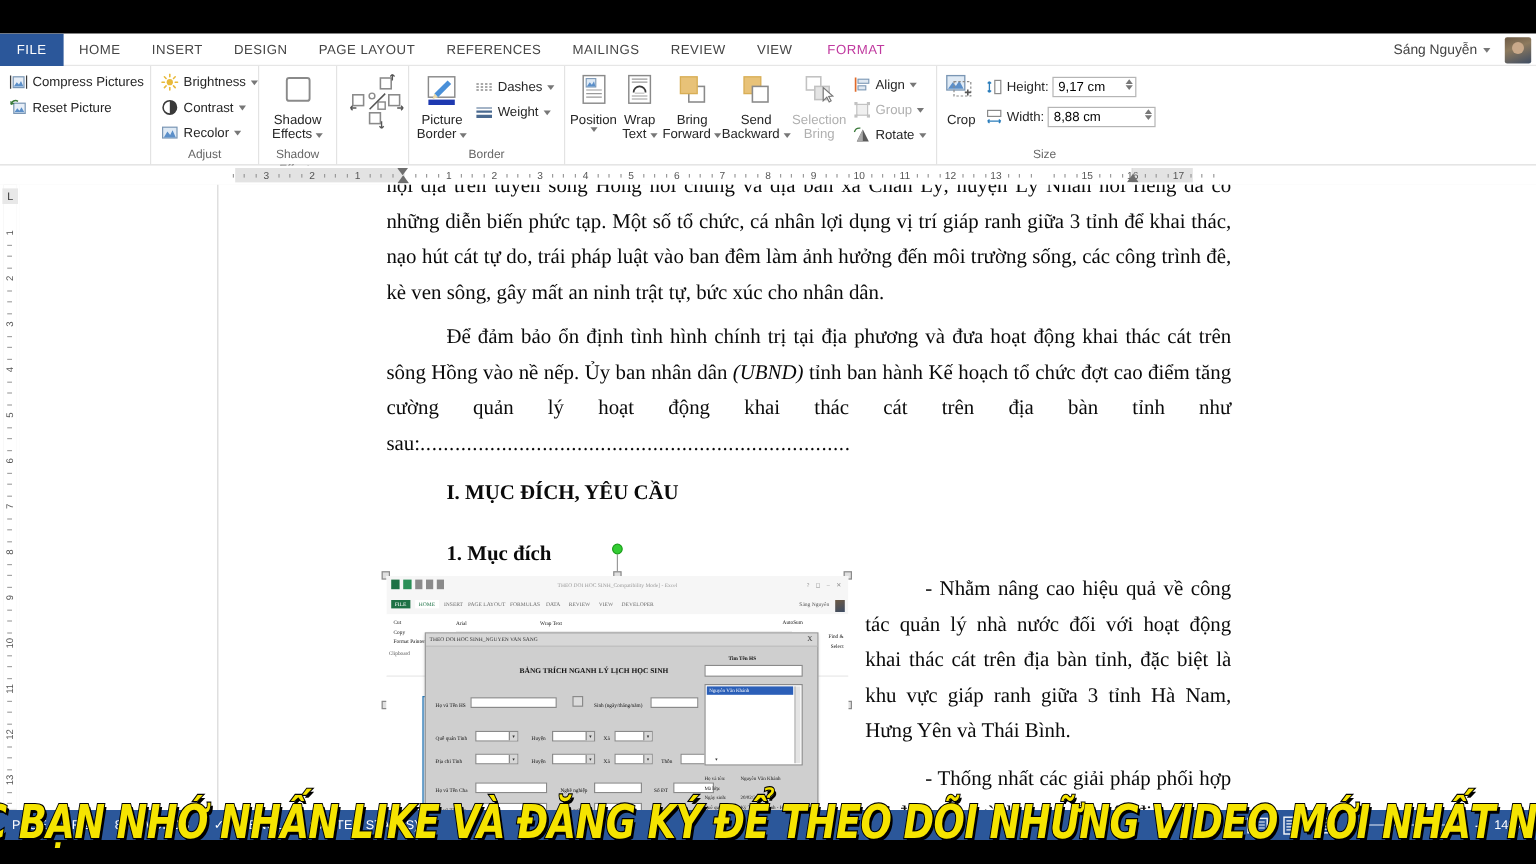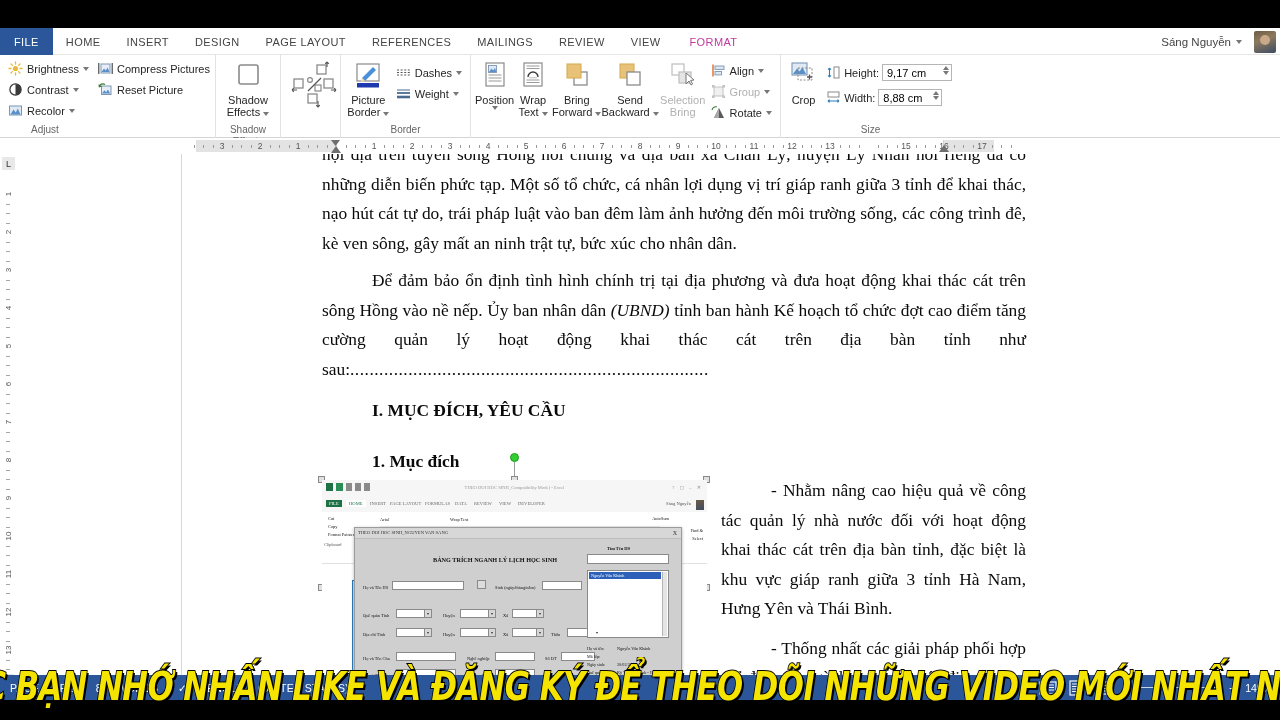--- a/index.html
+++ b/index.html
@@ -233,20 +233,50 @@
       </div>
       <div class="user">
         <span>Sáng Nguyễn</span>
         <span class="caret"></span>
       </div>
       <div class="avatar"></div>
     </div>
 
     <div class="ribbon">
 
+      <div class="rgroup" style="width:125px;border-left:none">
+        <div class="gbody vcol">
+          <div class="smallbtn">
+            <span class="ic">
+              <svg width="15" height="15" viewBox="0 0 15 15">
+                  <rect x="3" y="3" width="9" height="9" fill="#e7eef7" stroke="#7a96b4" stroke-width="1"></rect>
+                  <path d="M3.5 11 L6 7.5 L7.8 9.5 L9.5 6.5 L11.5 11 Z" fill="#5b8fc9"></path>
+                  <g stroke="#3a3a3a" stroke-width="1.1">
+                    <line x1="0.8" y1="2" x2="0.8" y2="13"></line>
+                    <line x1="14.2" y1="2" x2="14.2" y2="13"></line>
+                  </g>
+                </svg>
+            </span>
+            <span>Compress Pictures</span>
+          </div>
+          <div class="smallbtn">
+            <span class="ic">
+              <svg width="15" height="15" viewBox="0 0 15 15">
+                  <rect x="3.5" y="4" width="9.5" height="8.5" fill="#e7eef7" stroke="#7a96b4" stroke-width="1"></rect>
+                  <path d="M4 11.6 L6.4 8.2 L8.2 10.3 L9.9 7.4 L12.3 11.6 Z" fill="#5b8fc9"></path>
+                  <path d="M1 5 A4 4 0 0 1 7 2.4" fill="none" stroke="#3a7a3a" stroke-width="1.2"></path>
+                  <path d="M0.4 2.2 L1.2 5.6 L4.2 4.4 Z" fill="#3a7a3a"></path>
+                </svg>
+            </span>
+            <span>Reset Picture</span>
+          </div>
+        </div>
+        <div class="glabel">&nbsp;</div>
+      </div>
+
       <div class="rgroup" style="width:90px">
         <div class="gbody vcol">
           <div class="smallbtn">
             <span class="ic">
               <svg width="15" height="15" viewBox="0 0 15 15">
                   <circle cx="7.5" cy="7.5" r="2.6" fill="#e8b93a"></circle>
                   <g stroke="#e8b93a" stroke-width="1.3" stroke-linecap="round">
                     <line x1="7.5" y1="1" x2="7.5" y2="3"></line>
                     <line x1="7.5" y1="12" x2="7.5" y2="14"></line>
                     <line x1="1" y1="7.5" x2="3" y2="7.5"></line>
@@ -276,50 +306,20 @@
               <svg width="15" height="15" viewBox="0 0 15 15">
                   <rect x="1.5" y="3" width="12" height="9" fill="#dfeaf5" stroke="#7a96b4" stroke-width="1"></rect>
                   <path d="M2.5 11.5 L5.5 6.5 L7.8 9.5 L9.8 5.5 L12.5 11.5 Z" fill="#5b8fc9"></path>
                 </svg>
             </span>
             <span>Recolor</span>
             <span class="caret"></span>
           </div>
         </div>
         <div class="glabel">Adjust</div>
-      </div>
-
-      <div class="rgroup" style="width:125px;border-left:none">
-        <div class="gbody vcol">
-          <div class="smallbtn">
-            <span class="ic">
-              <svg width="15" height="15" viewBox="0 0 15 15">
-                  <rect x="3" y="3" width="9" height="9" fill="#e7eef7" stroke="#7a96b4" stroke-width="1"></rect>
-                  <path d="M3.5 11 L6 7.5 L7.8 9.5 L9.5 6.5 L11.5 11 Z" fill="#5b8fc9"></path>
-                  <g stroke="#3a3a3a" stroke-width="1.1">
-                    <line x1="0.8" y1="2" x2="0.8" y2="13"></line>
-                    <line x1="14.2" y1="2" x2="14.2" y2="13"></line>
-                  </g>
-                </svg>
-            </span>
-            <span>Compress Pictures</span>
-          </div>
-          <div class="smallbtn">
-            <span class="ic">
-              <svg width="15" height="15" viewBox="0 0 15 15">
-                  <rect x="3.5" y="4" width="9.5" height="8.5" fill="#e7eef7" stroke="#7a96b4" stroke-width="1"></rect>
-                  <path d="M4 11.6 L6.4 8.2 L8.2 10.3 L9.9 7.4 L12.3 11.6 Z" fill="#5b8fc9"></path>
-                  <path d="M1 5 A4 4 0 0 1 7 2.4" fill="none" stroke="#3a7a3a" stroke-width="1.2"></path>
-                  <path d="M0.4 2.2 L1.2 5.6 L4.2 4.4 Z" fill="#3a7a3a"></path>
-                </svg>
-            </span>
-            <span>Reset Picture</span>
-          </div>
-        </div>
-        <div class="glabel">&nbsp;</div>
       </div>
 
       <div class="rgroup" style="width:65px">
         <div class="gbody" style="justify-content:center">
           <div class="bigbtn">
             <span class="ic">
               <svg width="32" height="32" viewBox="0 0 32 32">
                   <rect x="7" y="5" width="19" height="19" rx="2" fill="#fff" stroke="#8a8a8a" stroke-width="1.6"></rect>
                 </svg>
             </span>
@@ -557,21 +557,21 @@
               </span>
             </div>
             <div class="smallbtn" style="gap:3px">
               <span class="ic">
                 <svg width="15" height="15" viewBox="0 0 15 15">
                     <rect x="2" y="2" width="11" height="5" fill="#fff" stroke="#8a8a8a" stroke-width="1"></rect>
                     <path d="M2 11 h11 M2 11 L3.6 9.6 M2 11 L3.6 12.4 M13 11 L11.4 9.6 M13 11 L11.4 12.4" stroke="#2b7dbb" stroke-width="1.1" fill="none"></path>
                   </svg>
               </span>
               <span>Width:</span>
-              <span style="display:inline-flex;align-items:center;border:1px solid #b5b5b5;background:#fff;height:17px;width:64px;position:relative">
+              <span style="display:inline-flex;align-items:center;border:1px solid #b5b5b5;background:#fff;height:17px;width:90px;position:relative">
                 <input readonly="" style="border: none; outline: none; width: 54px; height: 15px; font-size: 11px; padding-left: 4px; font-family: &quot;Liberation Sans&quot;, sans-serif; background: transparent;" value="8,88 cm">
                 <span style="position:absolute;right:2px;top:1px;display:flex;flex-direction:column;gap:1px">
                   <span style="width:0;height:0;border-left:3px solid transparent;border-right:3px solid transparent;border-bottom:4px solid #777"></span>
                   <span style="width:0;height:0;border-left:3px solid transparent;border-right:3px solid transparent;border-top:4px solid #777"></span>
                 </span>
               </span>
             </div>
           </div>
         </div>
         <div class="glabel" style="text-align:center">Size</div>

